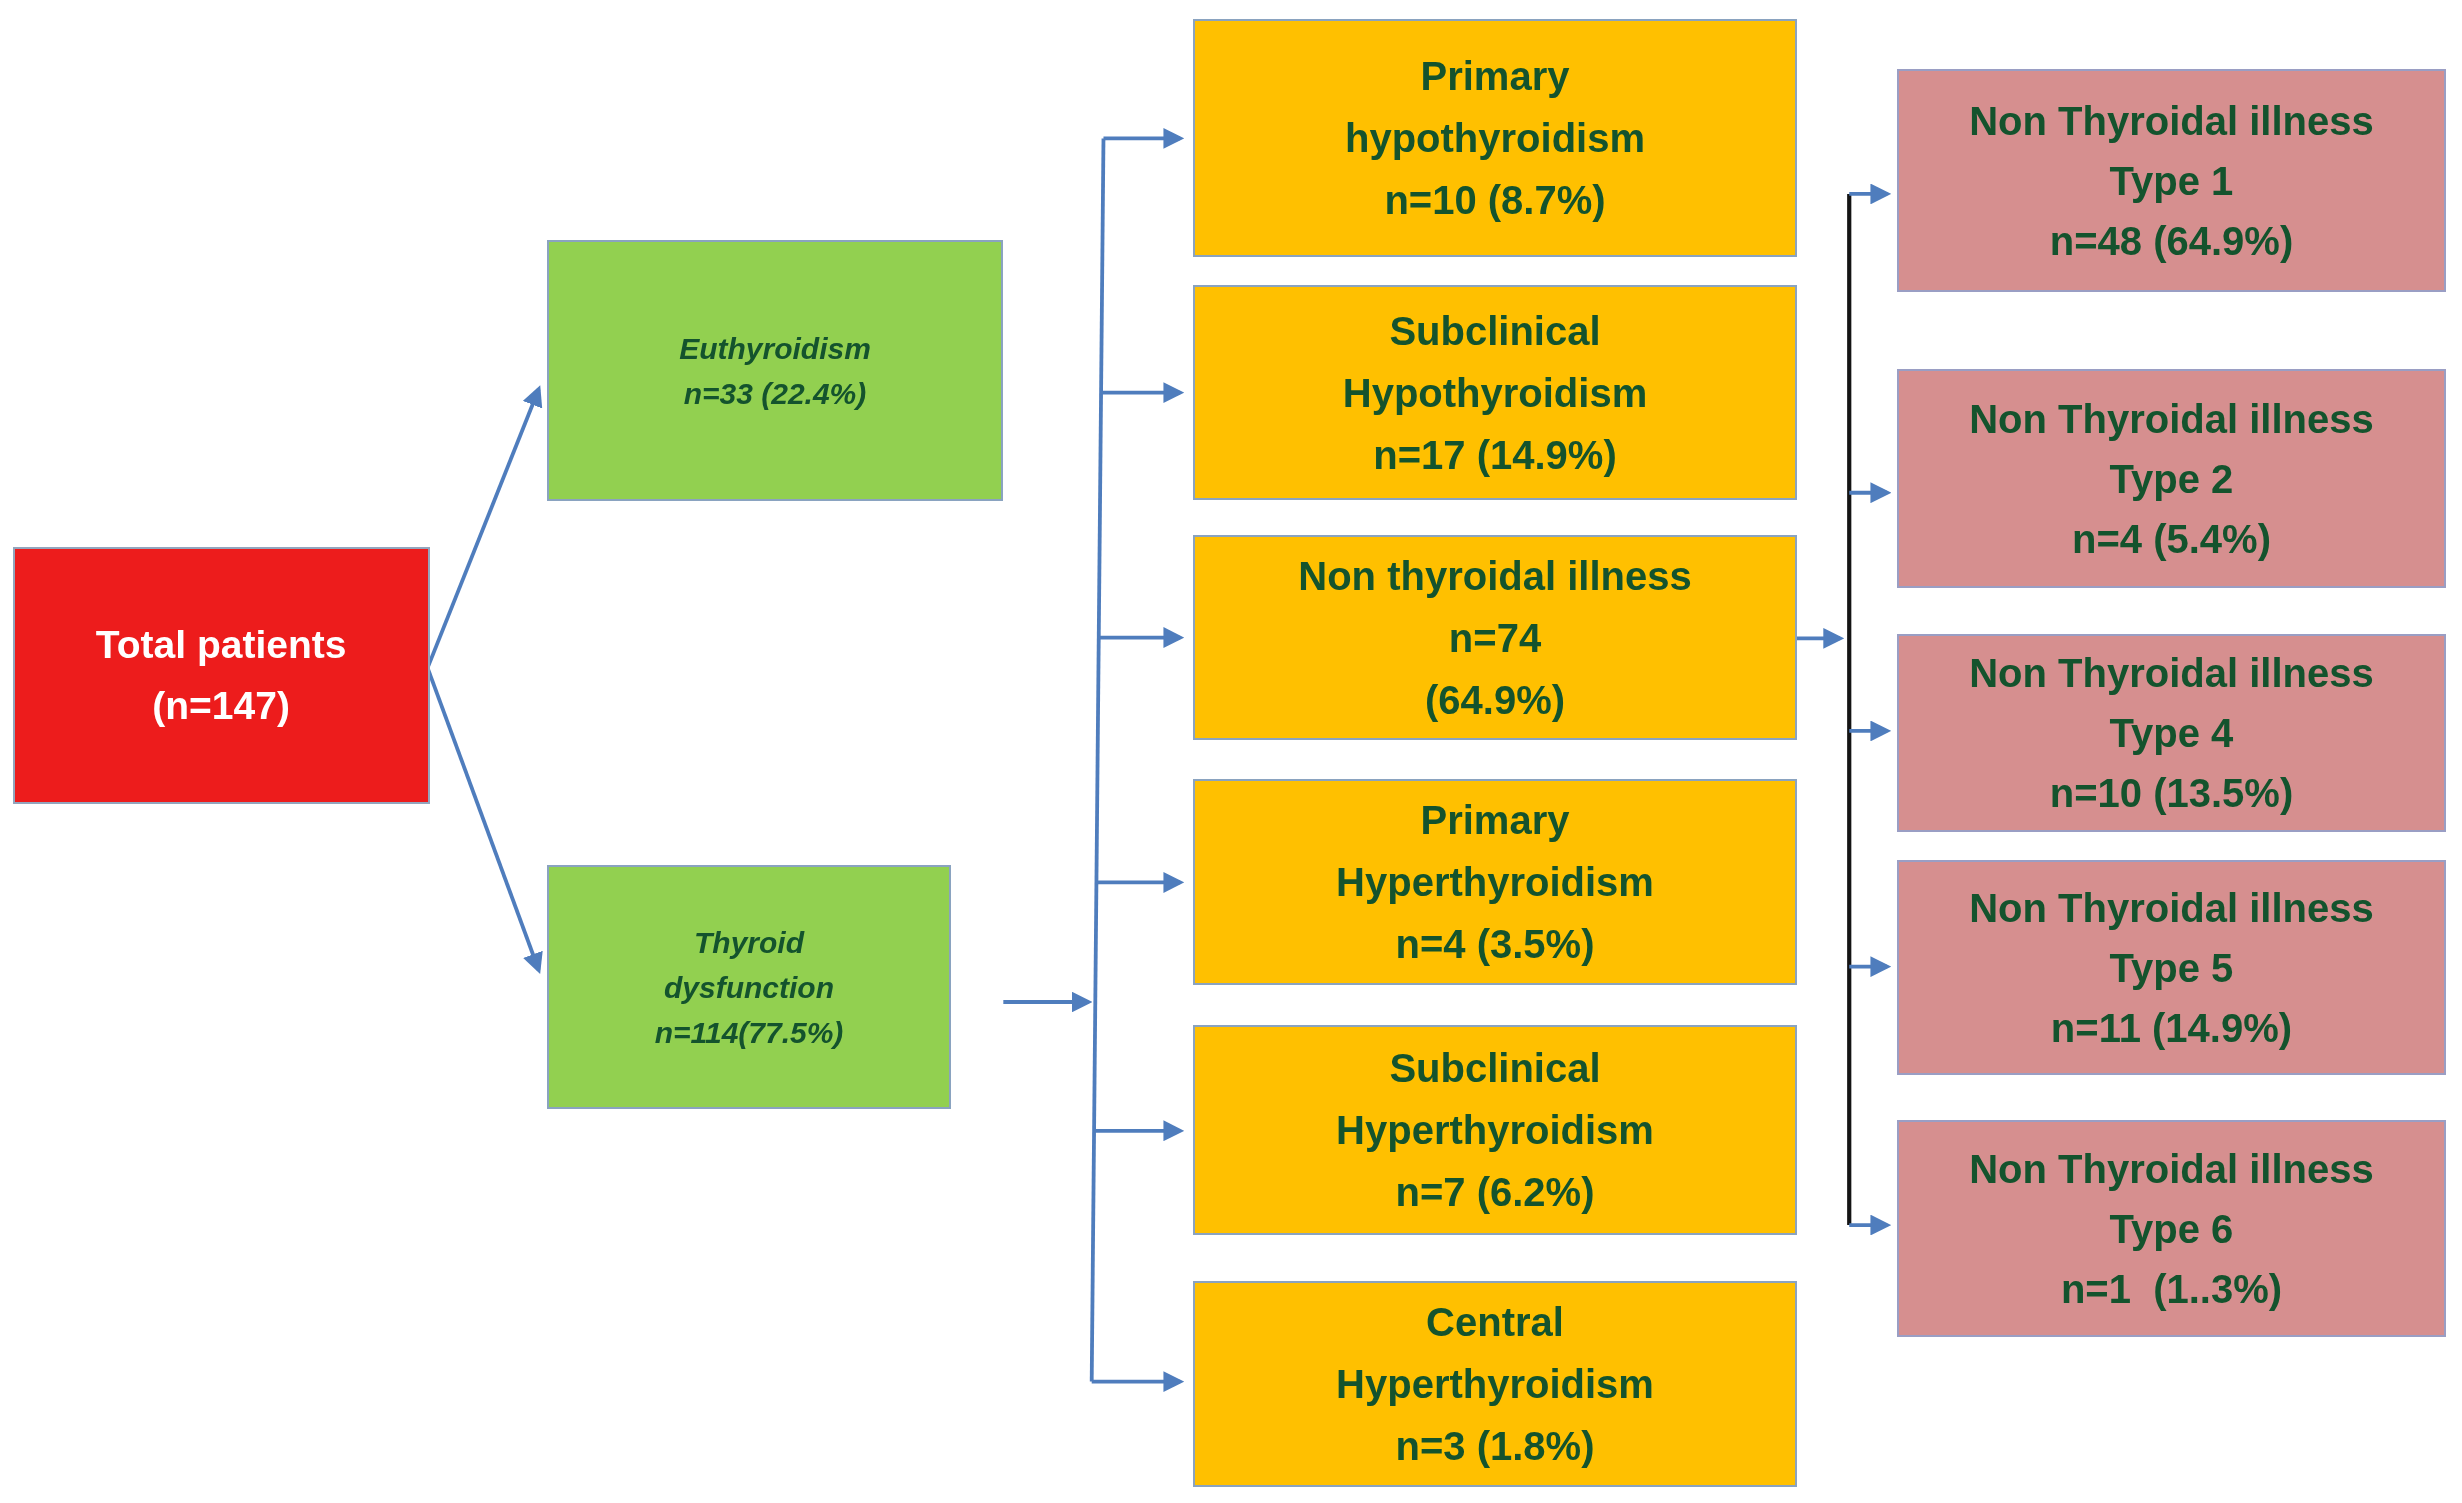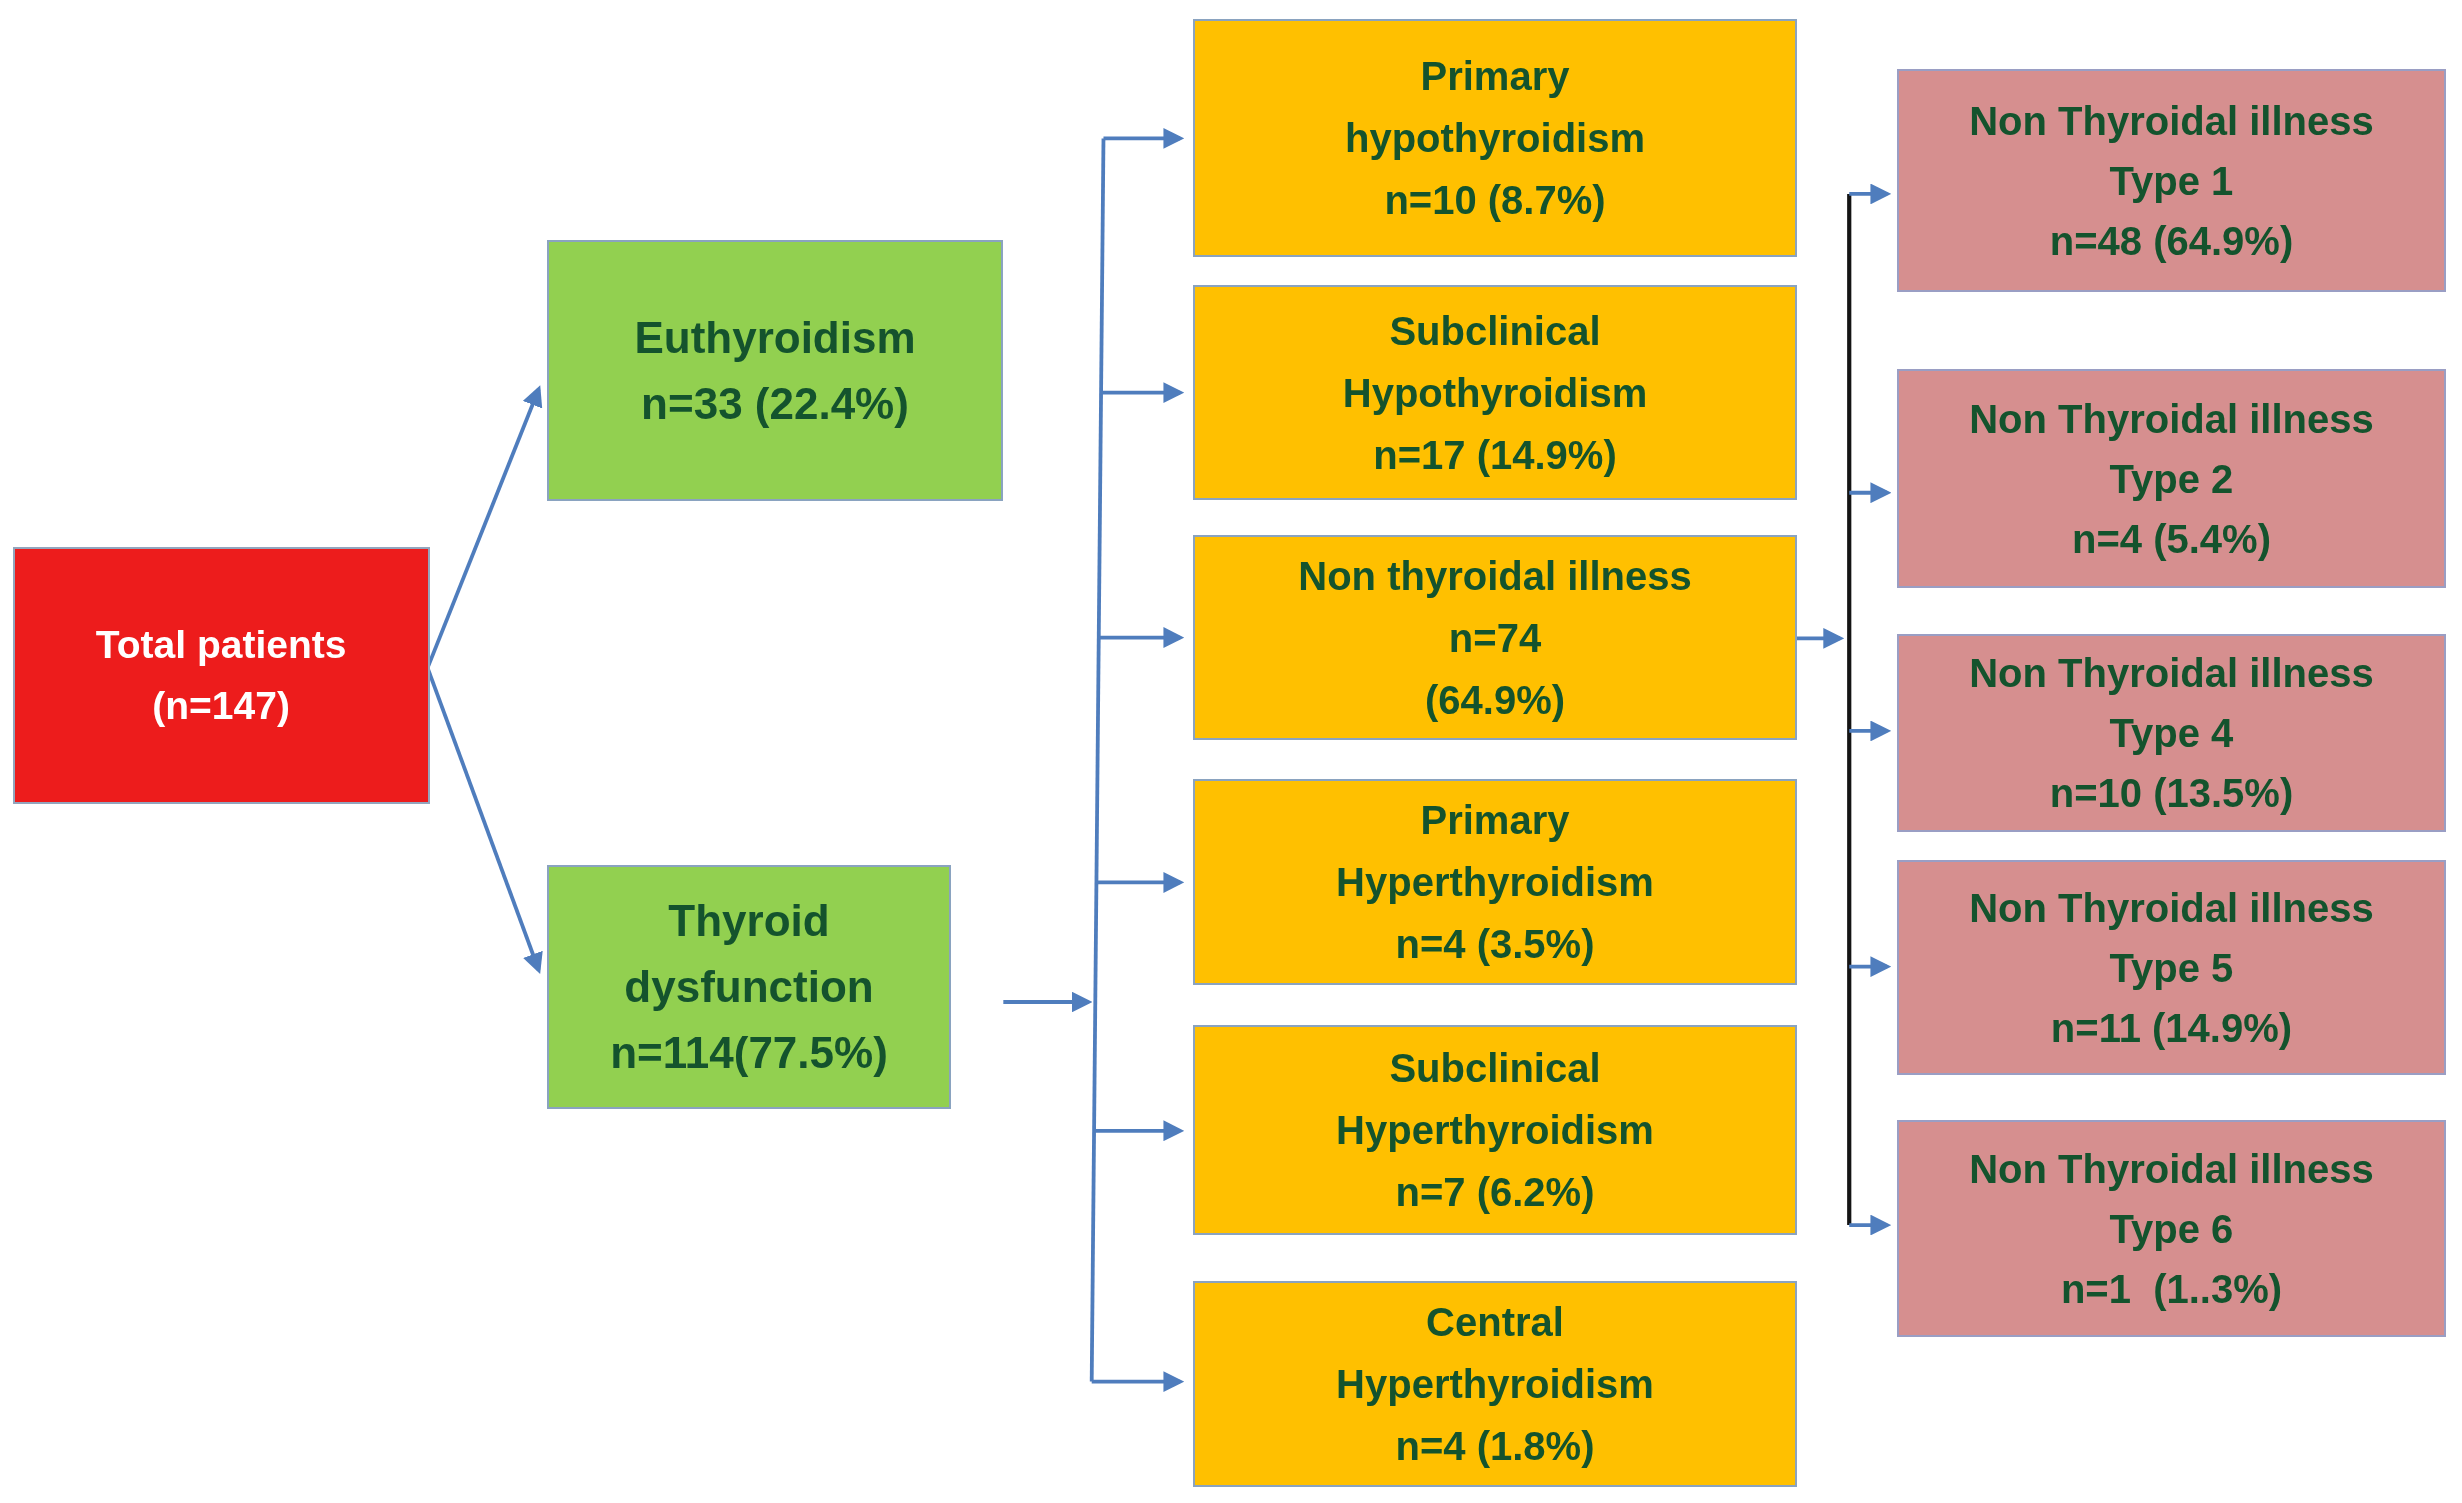--- a/index.html
+++ b/index.html
@@ -14,21 +14,21 @@
     position:absolute;
     display:flex;align-items:center;justify-content:center;
     text-align:center;
     font-weight:bold;
     color:#14532d;
     box-sizing:border-box;
   }
   .node .txt{white-space:pre-wrap;}
   
   .root{background:#ed1c1c;border:2.5px solid #93a5bd;color:#ffffff;font-size:39px;line-height:1.55;}
-  .l1{background:#92d050;border:2.5px solid #8aa3c0;font-size:44px;line-height:1.5;}
+  .l1{background:#92d050;border:2.5px solid #8aa3c0;font-size:30px;line-height:1.5;font-style:italic;}
   .l2{background:#ffc000;border:2.5px solid #8aa3c0;font-size:40px;line-height:1.55;}
   .l3{background:#d68f8f;border:2.5px solid #9a9ec4;font-size:40px;line-height:1.5;}
 
   
   #root-box{left:12.6px;top:547px;width:417px;height:257px;}
   #n-euthyroidism{left:547px;top:240px;width:456px;height:261px;}
   #n-thyroid-dysfunction{left:547px;top:865px;width:404px;height:244px;}
 
   #n-primary-hypo{left:1193px;top:18.5px;width:604px;height:238px;}
   #n-subclinical-hypo{left:1193px;top:285px;width:604px;height:215px;}
@@ -126,21 +126,21 @@
 
   <div class="node l2" id="n-subclinical-hyper">
     <span class="txt">Subclinical
 Hyperthyroidism
 n=7 (6.2%)</span>
   </div>
 
   <div class="node l2" id="n-central-hyper">
     <span class="txt">Central
 Hyperthyroidism
-n=4 (1.8%)</span>
+n=3 (1.8%)</span>
   </div>
 
   <div class="node l3" id="n-nti-t1">
     <span class="txt">Non Thyroidal illness
 Type 1
 n=48 (64.9%)</span>
   </div>
 
   <div class="node l3" id="n-nti-t2">
     <span class="txt">Non Thyroidal illness

